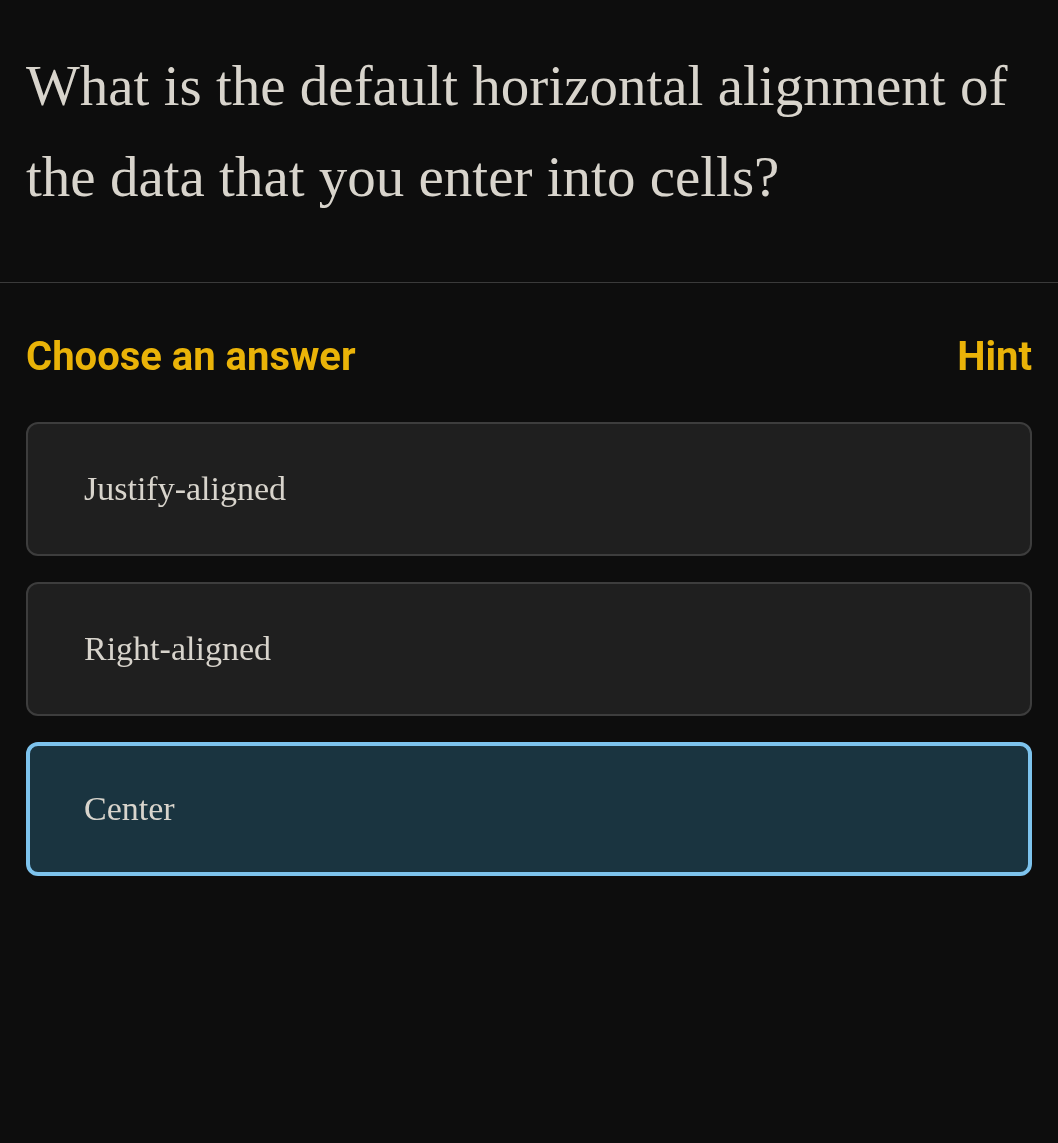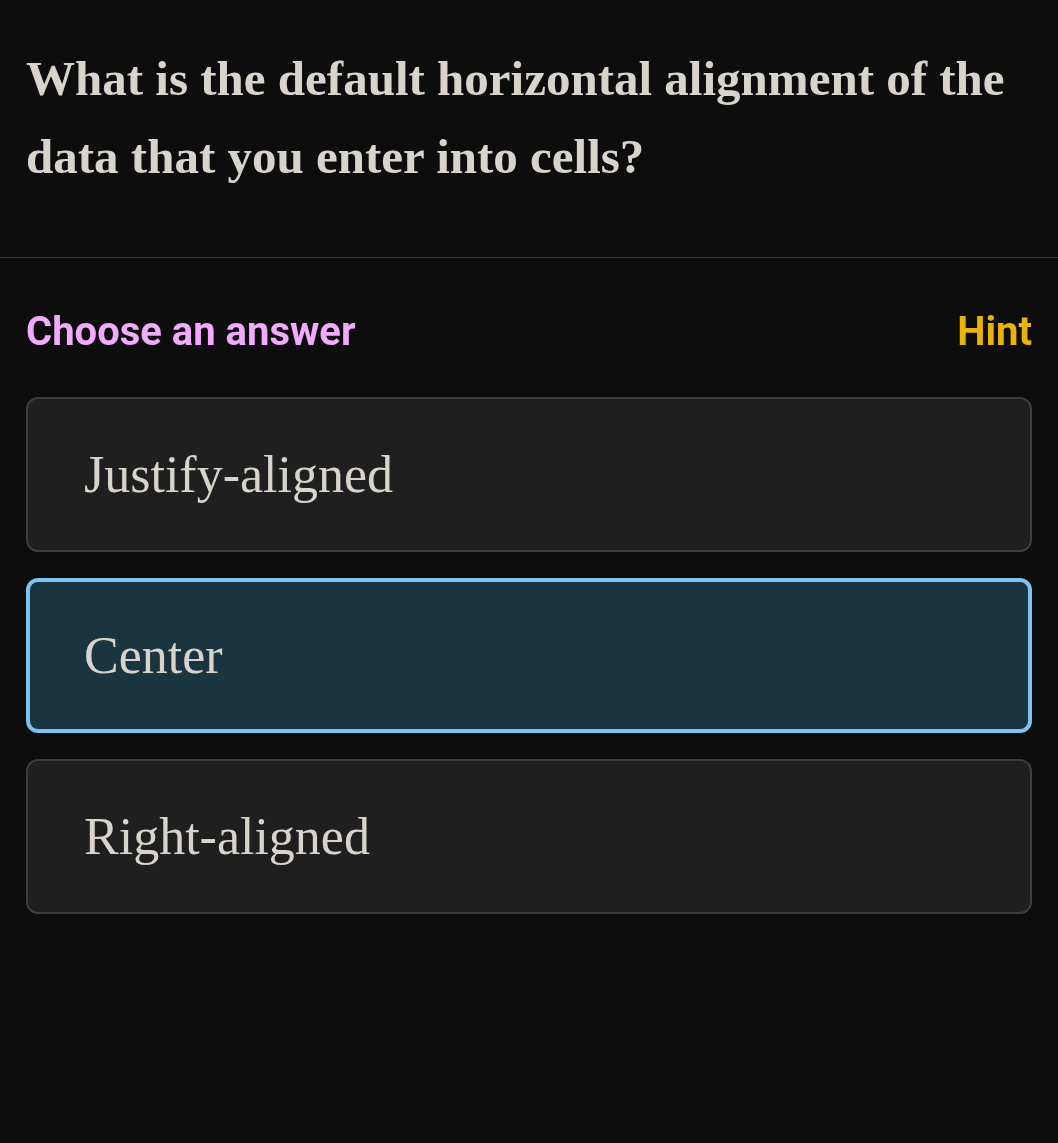--- a/index.html
+++ b/index.html
@@ -16,38 +16,38 @@
       overflow: hidden;
     }
     
     .question-section {
       padding: 40px 26px 60px 26px;
       border-bottom: 1px solid #3a3a3a;
     }
     
     .question-text {
       color: #d8d4cc;
-      font-size: 49px;
+      font-size: 57px;
       line-height: 1.6;
-      font-weight: 700;
+      font-weight: 400;
     }
     
     .answer-section {
       padding: 50px 26px 0 26px;
     }
     
     .answer-header {
       display: flex;
       justify-content: space-between;
       align-items: center;
       margin-bottom: 42px;
     }
     
     .choose-label {
-      color: #f0abfc;
+      color: #eab308;
       font-size: 40px;
       font-weight: 700;
       font-family: -apple-system, BlinkMacSystemFont, 'Segoe UI', Roboto, Helvetica, Arial, sans-serif;
     }
     
     .hint-link {
       color: #eab308;
       font-size: 40px;
       font-weight: 700;
       font-family: -apple-system, BlinkMacSystemFont, 'Segoe UI', Roboto, Helvetica, Arial, sans-serif;
@@ -60,21 +60,21 @@
       gap: 26px;
     }
     
     .answer-option {
       background-color: #1f1f1f;
       border: 2px solid #3d3d3d;
       border-radius: 12px;
       padding: 46px 56px;
       cursor: pointer;
       color: #d8d4cc;
-      font-size: 52px;
+      font-size: 34px;
       font-family: Georgia, 'Times New Roman', serif;
       text-align: left;
       width: 100%;
     }
     
     .answer-option.selected {
       background-color: #1a3440;
       border: 4px solid #7dc3ed;
       padding: 44px 54px;
     }
@@ -87,16 +87,16 @@
 </div>
 
 <div class="answer-section">
   <div class="answer-header">
     <span class="choose-label">Choose an answer</span>
     <span class="hint-link">Hint</span>
   </div>
 
   <div class="answer-options">
     <button class="answer-option">Justify-aligned</button>
+    <button class="answer-option">Right-aligned</button>
     <button class="answer-option selected">Center</button>
-    <button class="answer-option">Right-aligned</button>
   </div>
 </div>
 
 </body></html>

